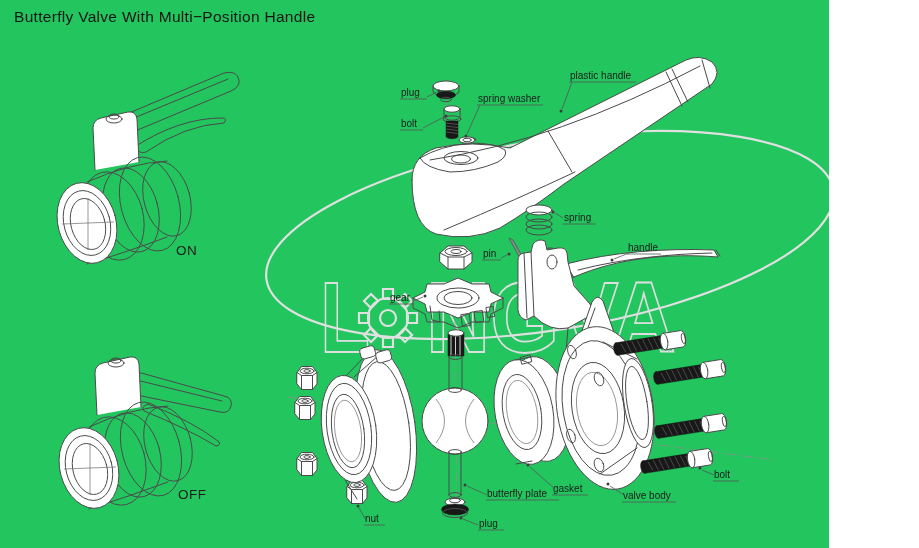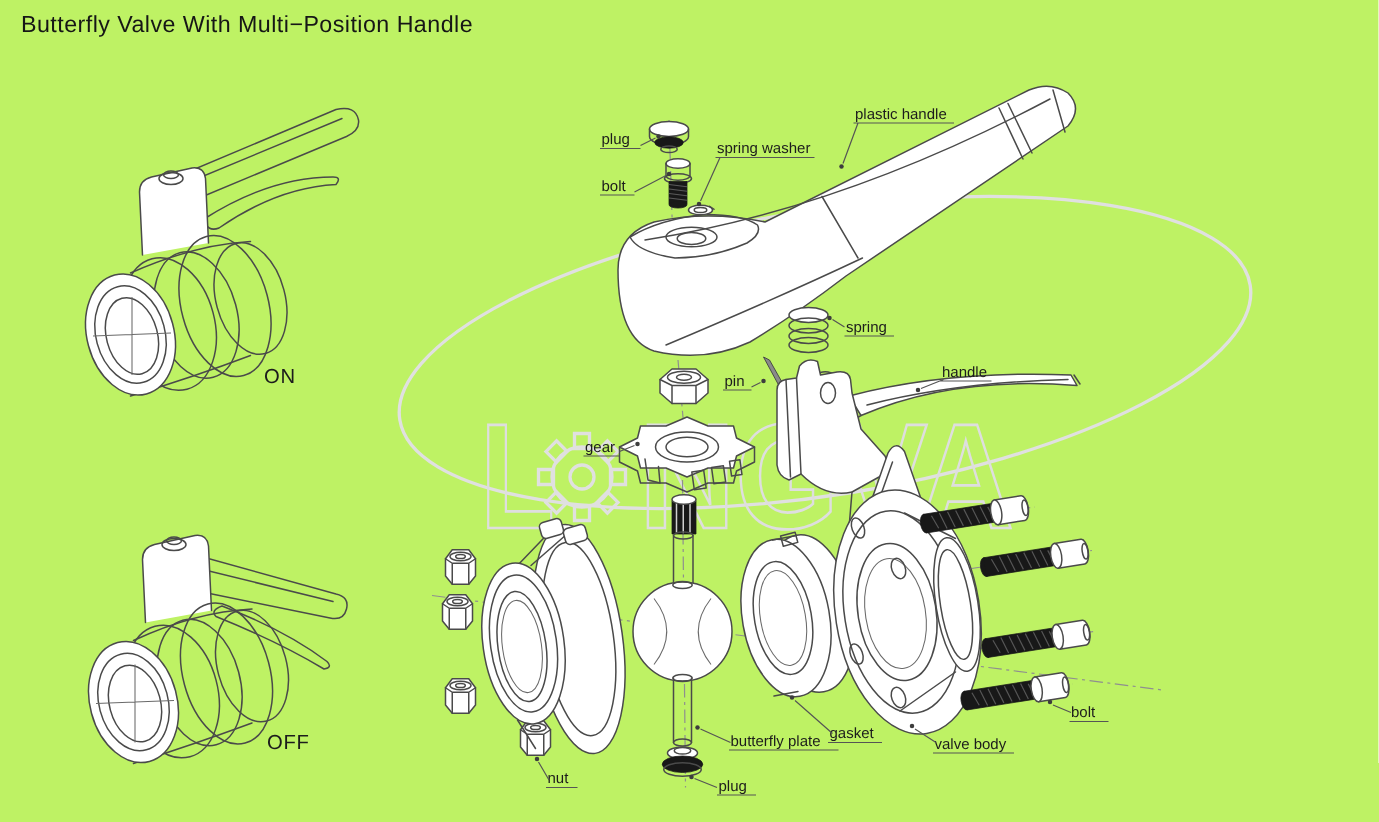--- a/index.html
+++ b/index.html
@@ -1,16 +1,16 @@
 <!DOCTYPE html>
 <html><head>
 <meta charset="utf-8">
 <style>
   html,body{margin:0;padding:0;background:#ffffff;}
-  .page{position:relative;width:919px;height:548px;background:#bef264;overflow:hidden;
+  .page{position:relative;width:829px;height:548px;background:#22c55e;overflow:hidden;
         font-family:"Liberation Sans","DejaVu Sans",sans-serif;}
   .title{position:absolute;left:14px;top:8px;font-size:15.5px;letter-spacing:.3px;
          color:#161616;font-weight:400;}
   svg{position:absolute;left:0;top:0;}
   svg *{vector-effect:non-scaling-stroke;}
   .ln{fill:none;stroke:#4a4a4a;stroke-width:1;stroke-linejoin:round;stroke-linecap:round;}
   .lnthin{fill:none;stroke:#6a6a6a;stroke-width:.7;}
   .wm{fill:none;stroke:#e0e0e0;stroke-width:2.2;}
   .wmtxt{fill:none;stroke:#dedede;stroke-width:1.8;font-family:"Liberation Sans",sans-serif;
          font-weight:bold;}

